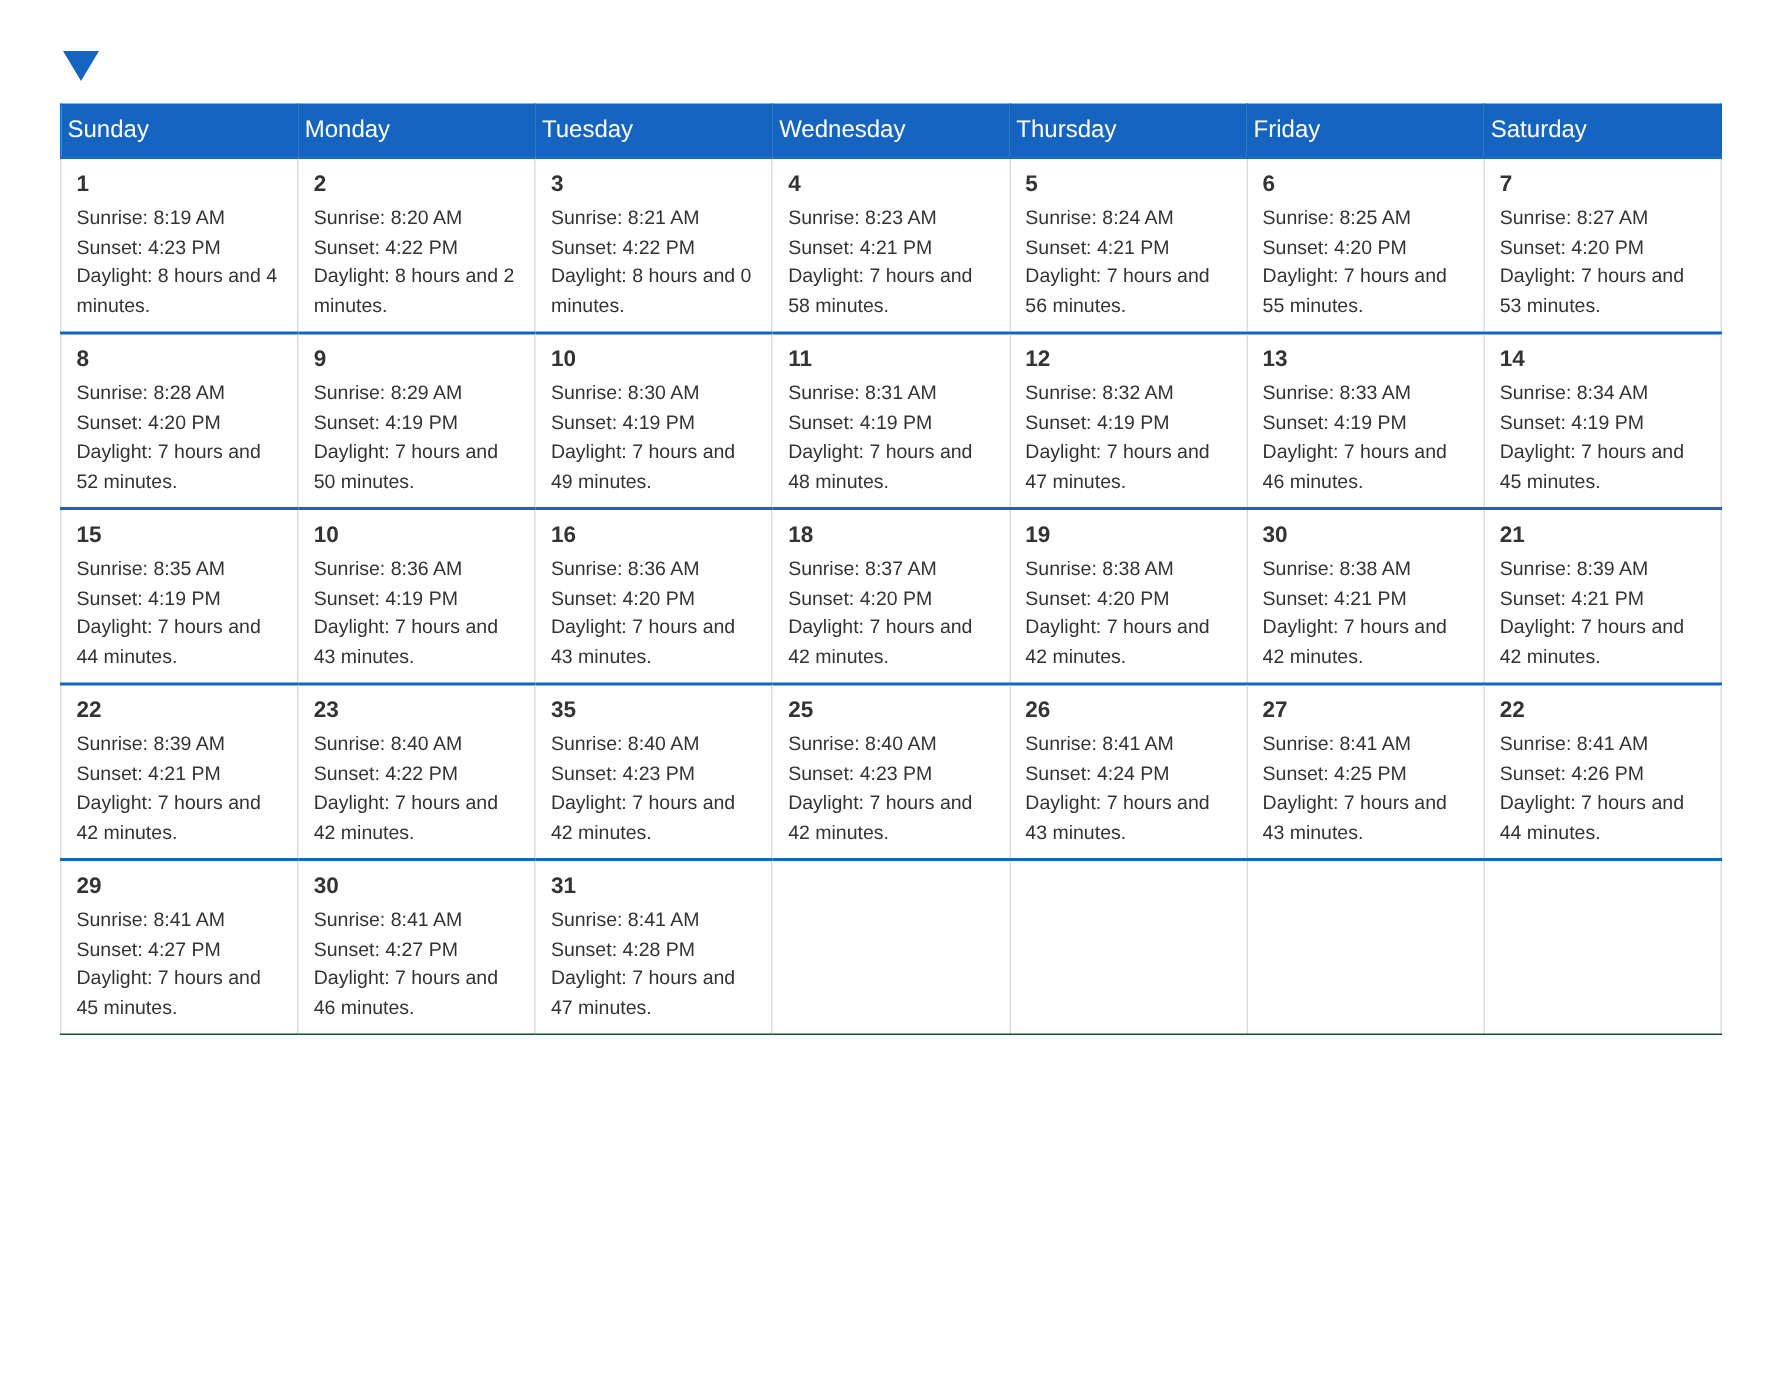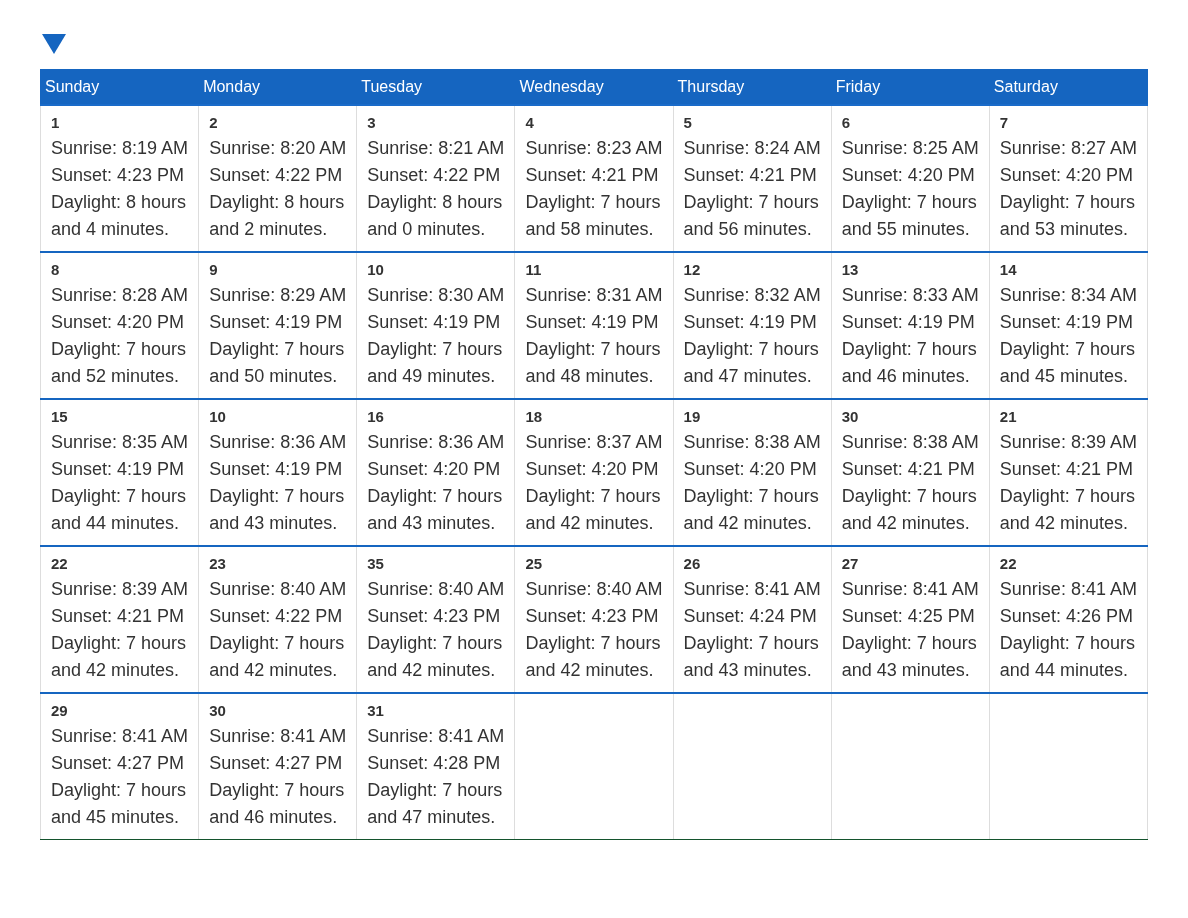--- a/index.html
+++ b/index.html
@@ -83,21 +83,21 @@
     .calendar tr:not(:last-child) td {
       border-bottom: 2px solid #1565c0;
     }
     .day-number {
       font-size: 15px;
       font-weight: bold;
       display: block;
       margin-bottom: 4px;
     }
     .day-info {
-      font-size: 18px;
+      font-size: 13px;
       line-height: 1.5;
       color: #333;
     }
     .empty-cell {
       background: #fff;
     }
     
     .calendar tbody tr td {
       border-top: 2px solid #1a6bc9;
     }

